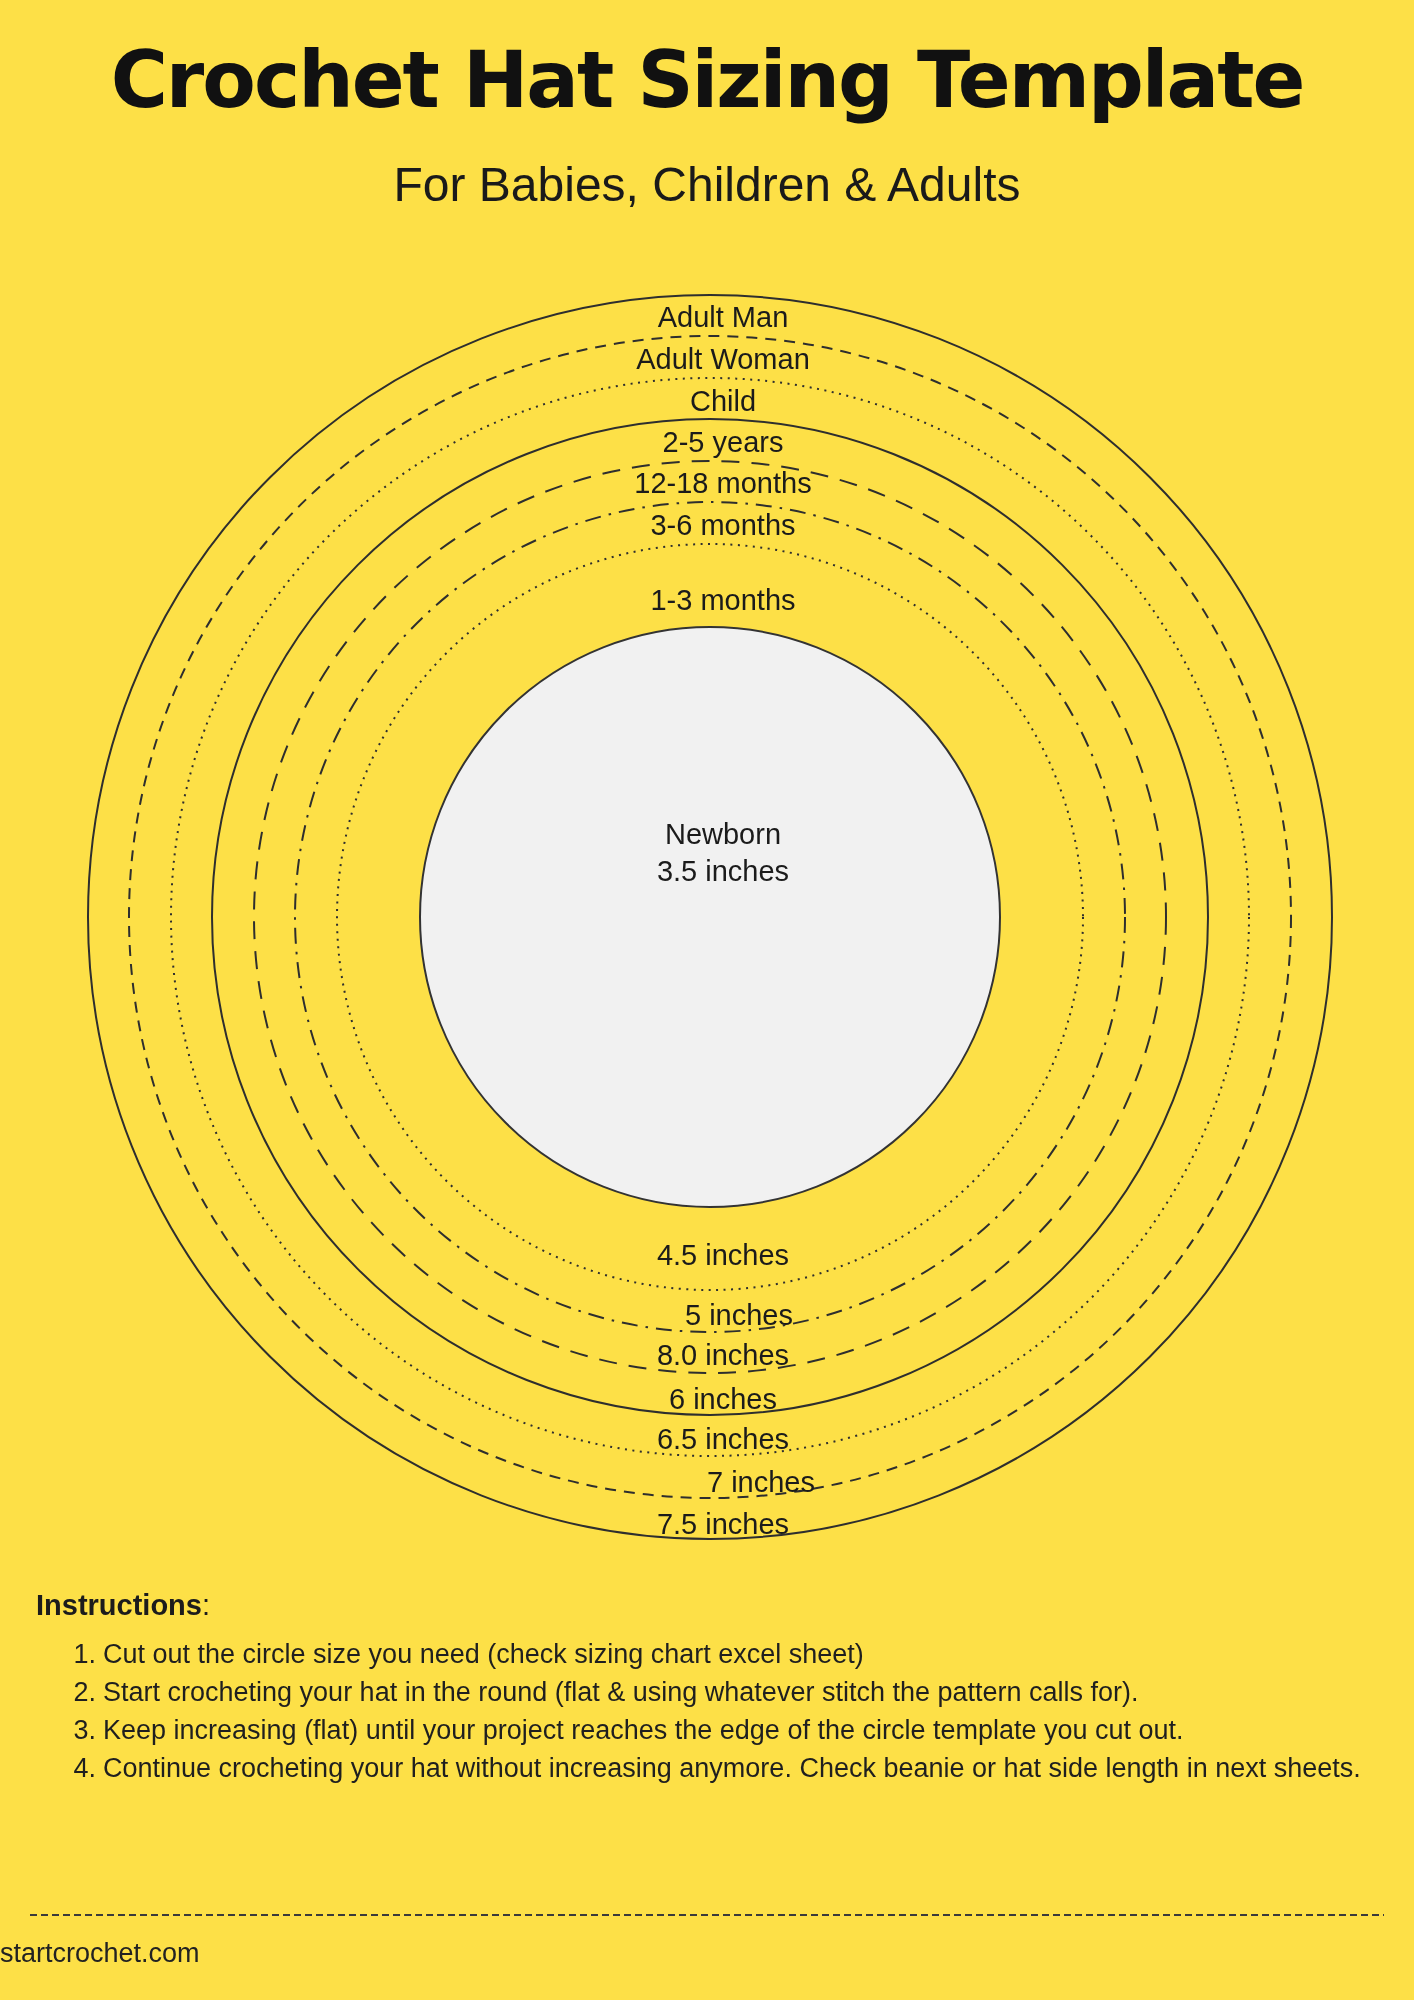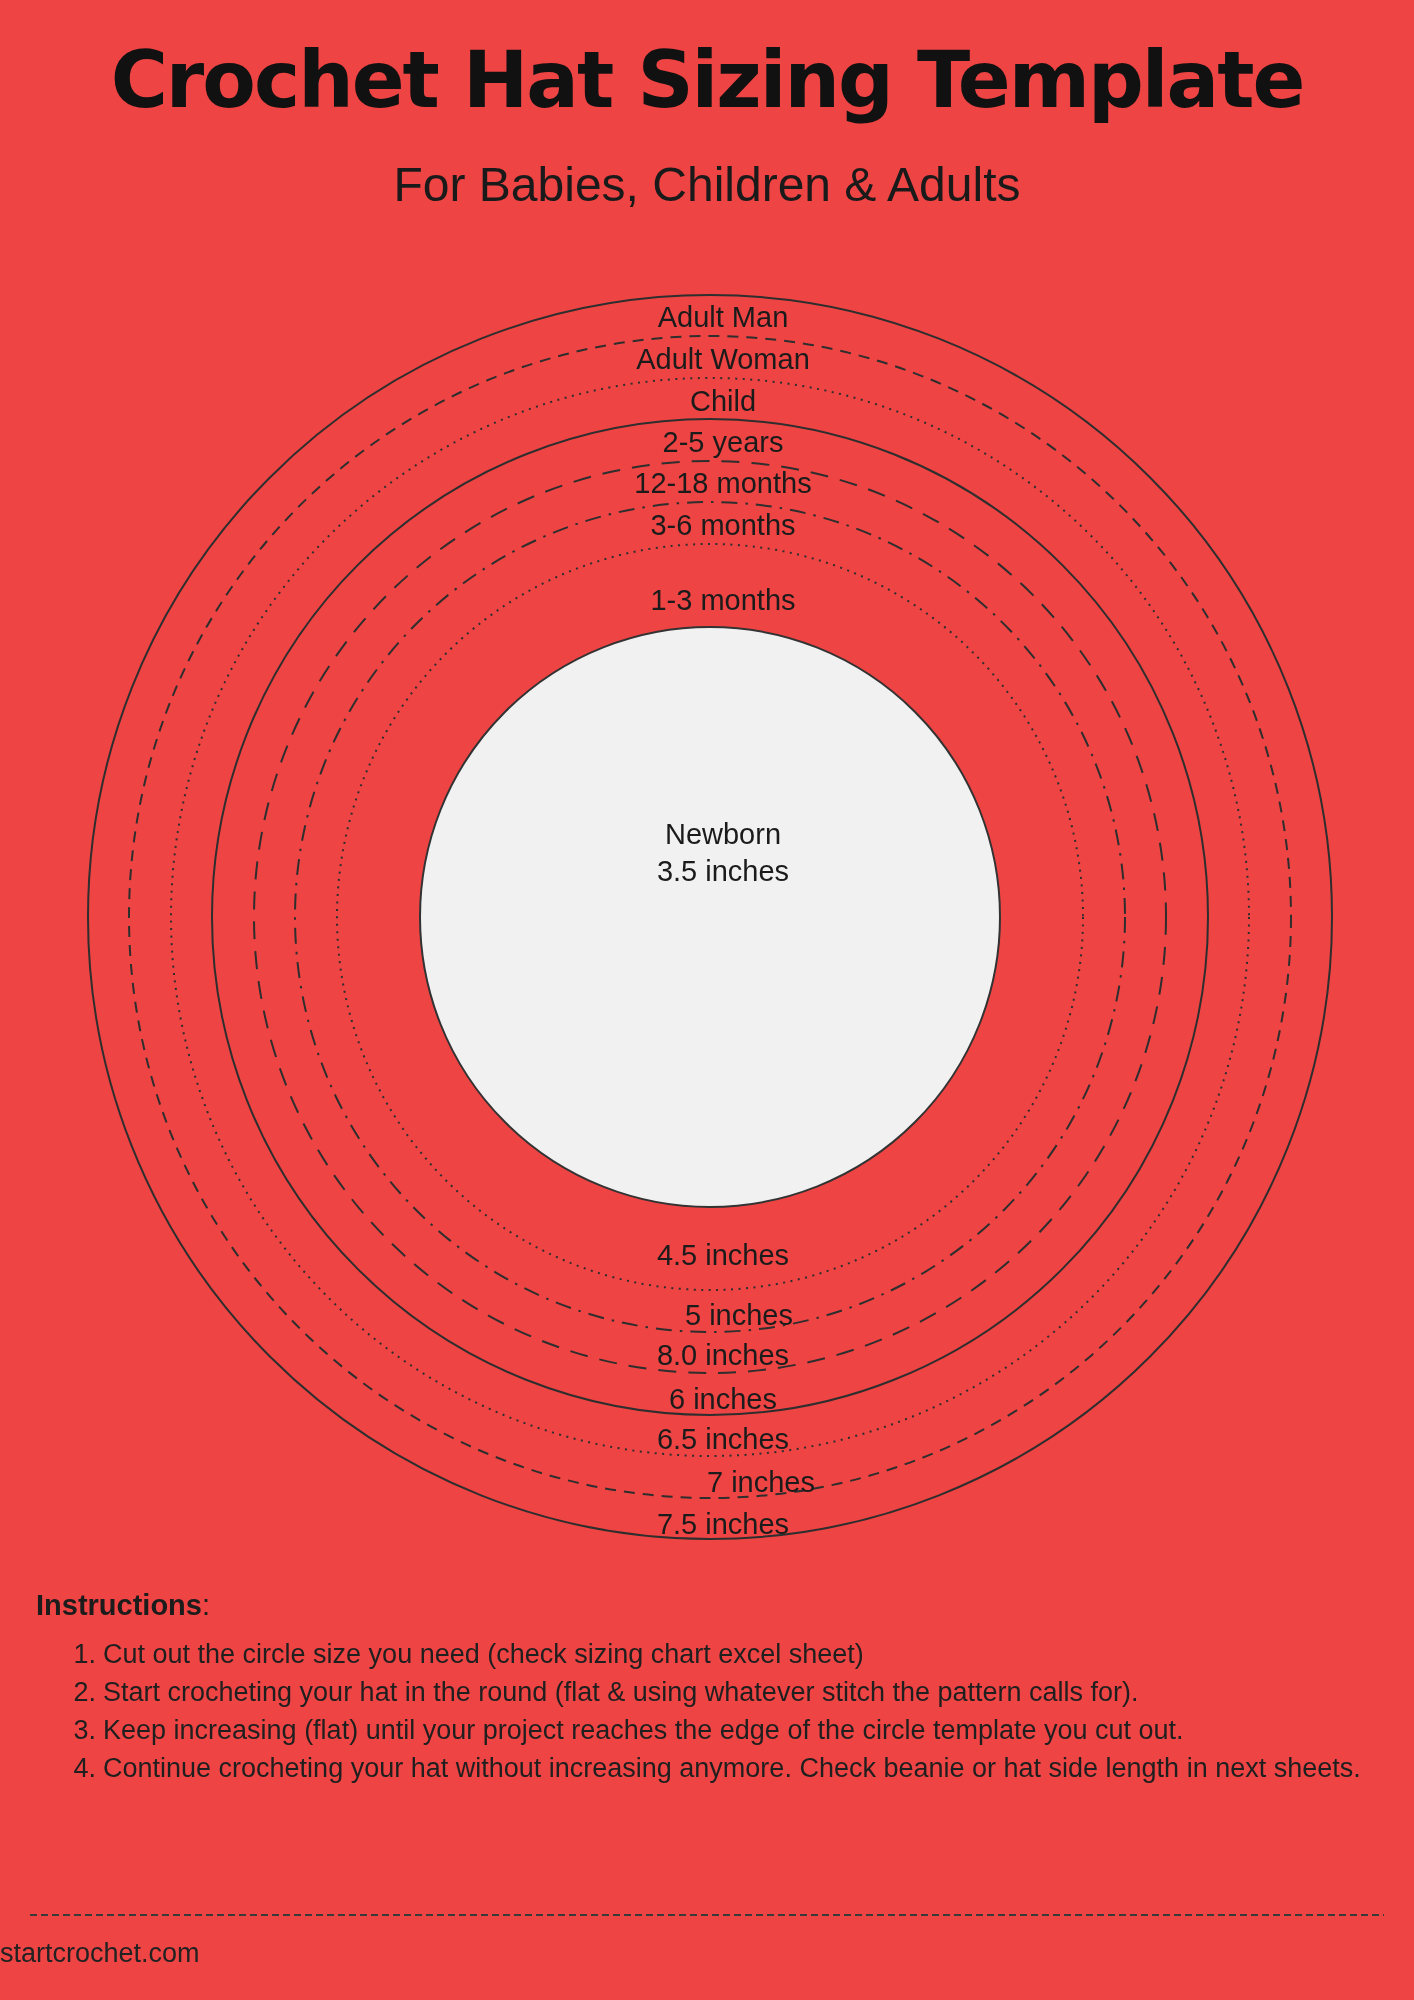--- a/index.html
+++ b/index.html
@@ -1,17 +1,17 @@
 <!DOCTYPE html>
 <html><head>
 <meta charset="utf-8">
 <style>
   html,body { margin:0; padding:0; background:#ffffff; }
   .page {
-    position:relative; width:1414px; height:2000px; background:#ef4444;
+    position:relative; width:1414px; height:2000px; background:#fde047;
     font-family:"Liberation Sans", sans-serif; color:#1c1c1c; overflow:hidden;
   }
 
   
   .title {
     position:absolute; top:34px; left:0; width:1414px; text-align:center;
     font-family:"DejaVu Sans", sans-serif; font-weight:bold;
     font-size:78px; letter-spacing:-2px; color:#111111; line-height:1.2;
   }
   .subtitle {

